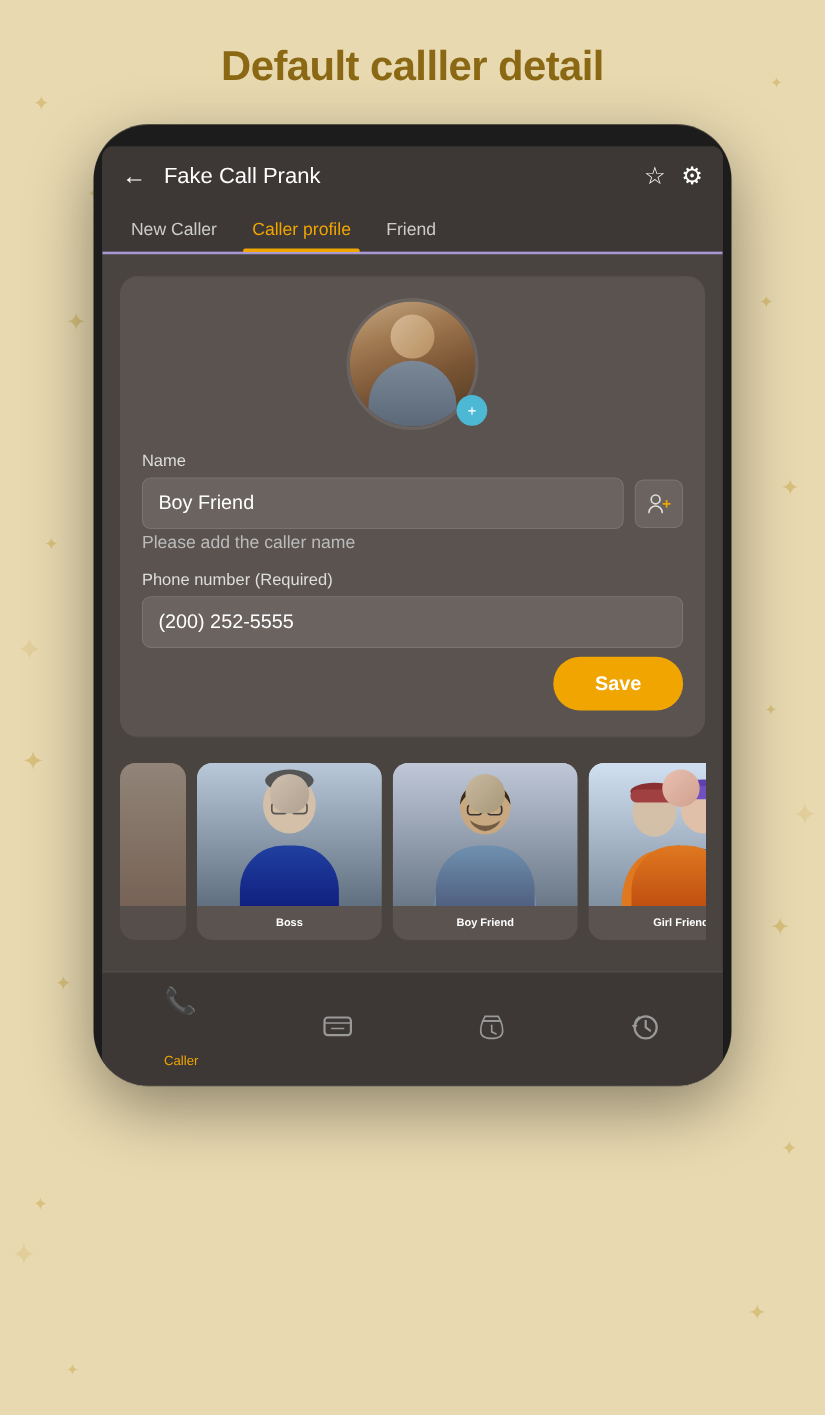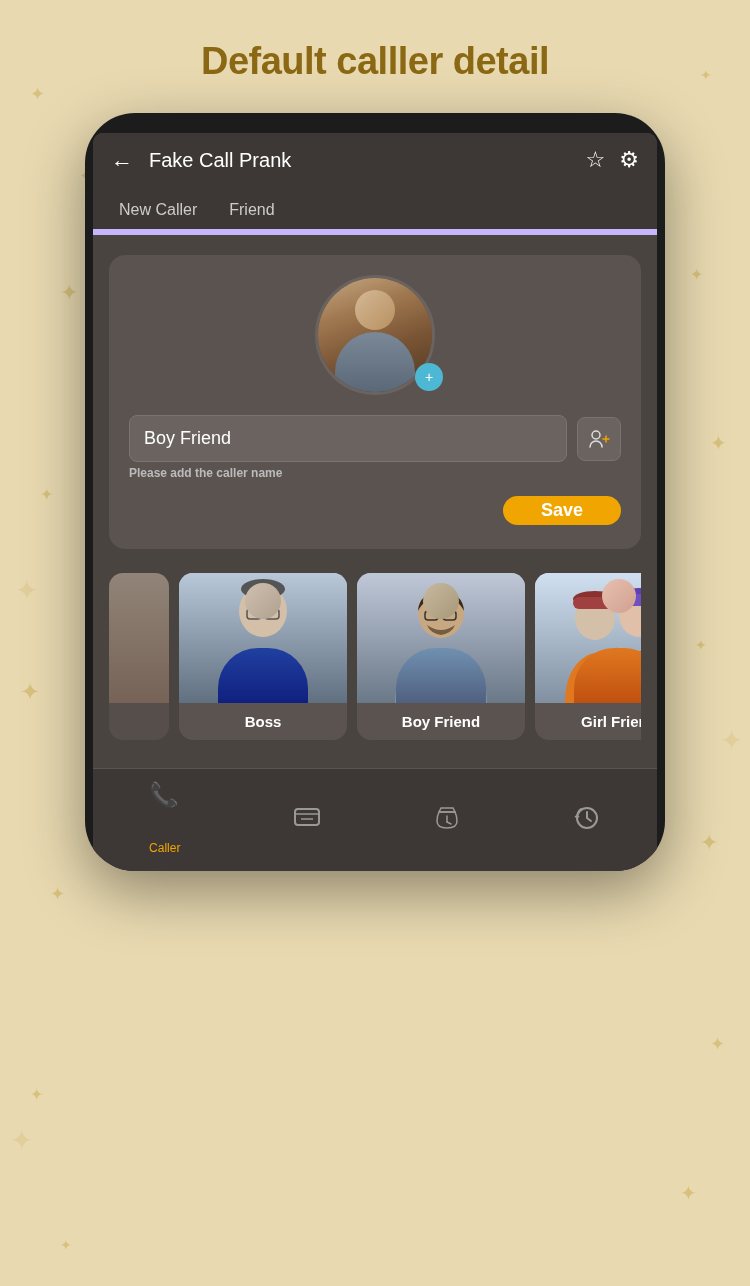--- a/index.html
+++ b/index.html
@@ -79,21 +79,21 @@
     }
     .header-icon {
       color: white;
       font-size: 22px;
     }
 
     
     .tab-bar {
       background: #3d3835;
       display: flex;
-      border-bottom: 6px solid #c4b5fd;
+      border-bottom: 2px solid #c4b5fd;
       padding: 0 10px;
     }
     .tab-item {
       padding: 14px 16px 10px;
       color: #ccc;
       font-size: 16px;
       cursor: pointer;
       white-space: nowrap;
       position: relative;
     }
@@ -220,38 +220,37 @@
       display: flex;
       align-items: center;
       justify-content: center;
       cursor: pointer;
       color: #ddd;
       font-size: 20px;
       flex-shrink: 0;
     }
     .hint-text {
       color: #bbb;
-      font-size: 12px;
+      font-size: 16px;
       margin-bottom: 16px;
       margin-top: 2px;
-      font-weight: bold;
     }
 
     
     .save-btn-row {
       display: flex;
       justify-content: flex-end;
       margin-top: 8px;
     }
     .save-btn {
       background: #f0a500;
       color: white;
       border: none;
       border-radius: 28px;
-      padding: 4px 38px;
+      padding: 14px 38px;
       font-size: 18px;
       font-weight: 600;
       cursor: pointer;
     }
 
     
     .section-title {
       color: white;
       font-size: 20px;
       font-weight: 700;
@@ -351,21 +350,21 @@
       bottom: 0;
       left: 50%;
       transform: translateX(-50%);
       width: 90px;
       height: 55px;
       border-radius: 40px 40px 0 0;
       background: linear-gradient(180deg, #e07820, #c05010);
     }
     .caller-name {
       color: white;
-      font-size: 15px;
+      font-size: 10px;
       font-weight: 600;
       padding: 10px 8px;
       text-align: center;
     }
 
     
     .bottom-nav {
       background: #3d3835;
       display: flex;
       justify-content: space-around;
@@ -435,47 +434,53 @@
       <span class="back-arrow">←</span>
       <span class="app-title">Fake Call Prank</span>
       <div class="header-icons">
         <span class="header-icon">☆</span>
         <span class="header-icon">⚙</span>
       </div>
     </div>
 
     <div class="tab-bar">
       <div class="tab-item">New Caller</div>
+      <div class="tab-item active">Caller profile</div>
       <div class="tab-item">Friend</div>
     </div>
 
     <div class="main-content">
 
       <div class="profile-card">
 
         <div class="avatar-container">
           <div class="avatar-circle">
             <div class="avatar-person"></div>
           </div>
           <div class="avatar-edit-btn">+</div>
         </div>
 
+        <label class="form-label">Name</label>
         <div class="input-row">
           <input class="text-input" type="text" value="Boy Friend" style="">
           <div class="contact-btn">
             <svg width="24" height="24" viewBox="0 0 24 24" fill="none" xmlns="http://www.w3.org/2000/svg">
               <circle cx="9" cy="8" r="4" stroke="#ddd" stroke-width="1.5"></circle>
               <path d="M3 20c0-3.3 2.7-6 6-6s6 2.7 6 6" stroke="#ddd" stroke-width="1.5" stroke-linecap="round"></path>
               <line x1="16" y1="12" x2="22" y2="12" stroke="#f0a500" stroke-width="1.5" stroke-linecap="round"></line>
               <line x1="19" y1="9" x2="19" y2="15" stroke="#f0a500" stroke-width="1.5" stroke-linecap="round"></line>
             </svg>
           </div>
         </div>
         <p class="hint-text">Please add the caller name</p>
 
+        <label class="form-label">Phone number (Required)</label>
+        <div class="input-row">
+          <input class="text-input" type="text" value="(200) 252-5555" style="">
+        </div>
 
         <div class="save-btn-row">
           <button class="save-btn">Save</button>
         </div>
 
       </div>
 
       <div>
         <div class="caller-grid">
 

